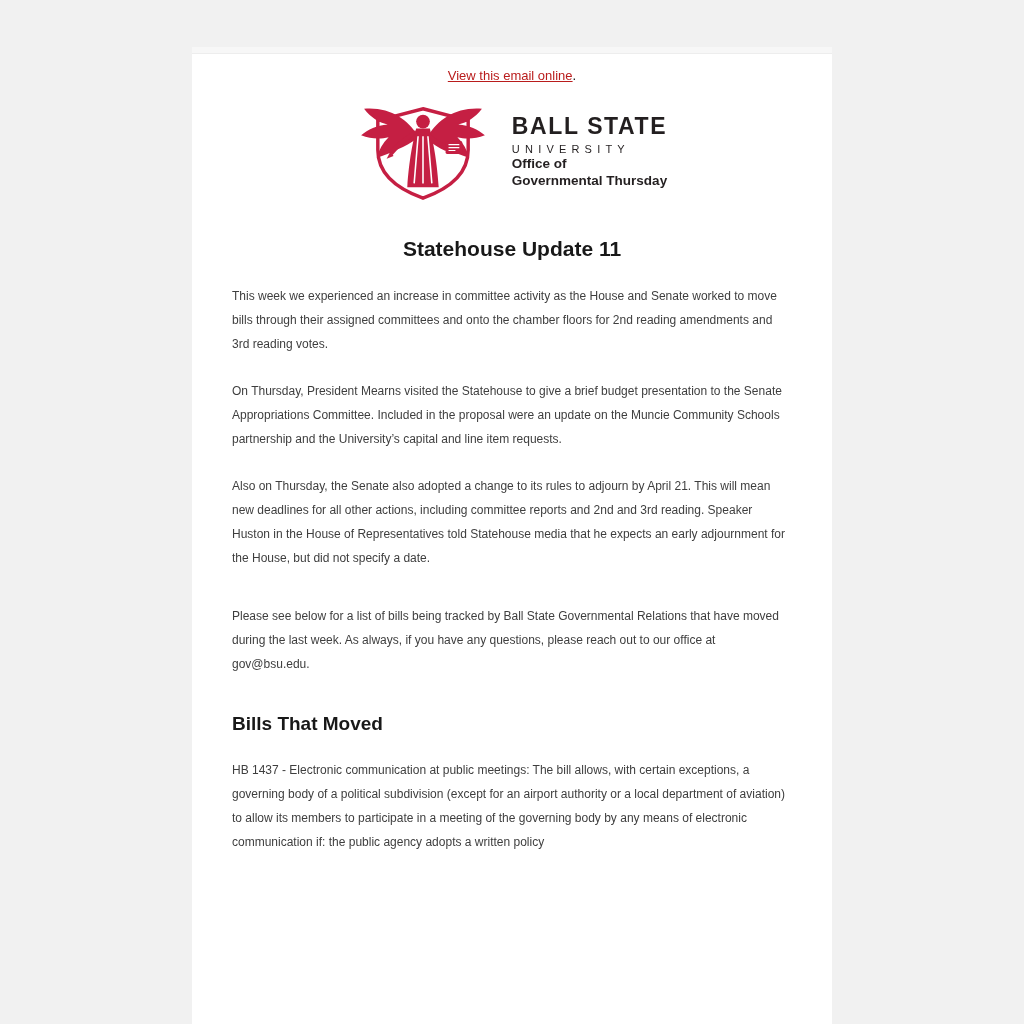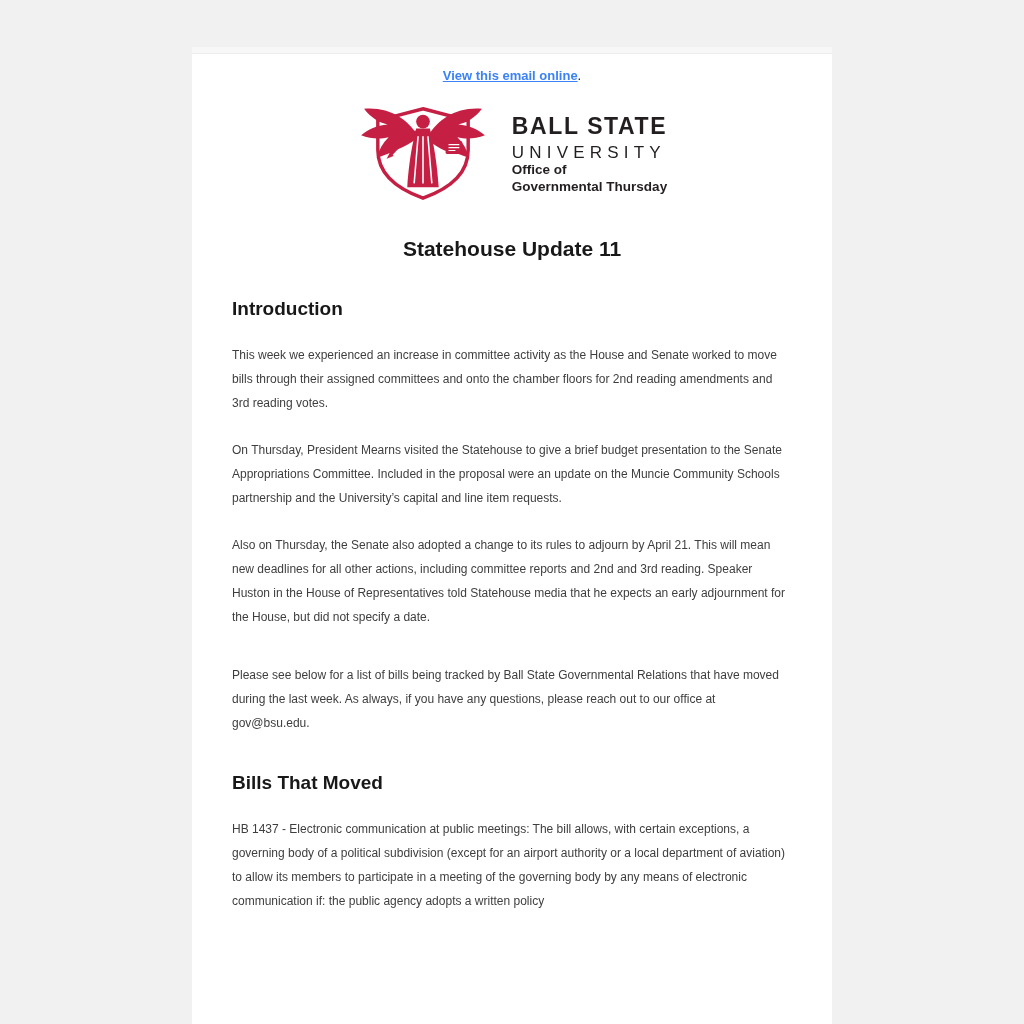--- a/index.html
+++ b/index.html
@@ -26,37 +26,37 @@
     background: #f7f7f7;
     border-bottom: 1px solid #ededed;
   }
 
   .preheader {
     text-align: center;
     padding-top: 14px;
     font-size: 13px;
     color: #111111;
   }
-  .view-link { color: #3b82f6; text-decoration: underline; cursor: pointer; font-weight: bold; }
+  .view-link { color: #b91c1c; text-decoration: underline; cursor: pointer; }
 
   .logo {
     display: flex;
     justify-content: center;
     align-items: flex-start;
     gap: 23px;
     margin-top: 12px;
     height: 112px;
   }
   .emblem svg { width: 132px; height: 110px; display: block; }
   .wordmark { padding-top: 20px; color: #231f20; }
   .brand1 {
     font-size: 23px; font-weight: 800; letter-spacing: 1.6px; line-height: 1.0;
   }
   .brand2 {
-    font-size: 17px; font-weight: 500; letter-spacing: 5.2px; line-height: 1.0;
+    font-size: 11px; font-weight: 500; letter-spacing: 5.2px; line-height: 1.0;
     margin-top: 6px;
   }
   .office {
     font-size: 13.5px; font-weight: 700; line-height: 17px;
   }
 
   .title {
     text-align: center;
     font-size: 21px;
     font-weight: 700;
@@ -123,21 +123,20 @@
         <div class="brand2">UNIVERSITY</div>
         <div class="office">
           <div>Office of</div>
           <div>Governmental Thursday</div>
         </div>
       </div>
     </div>
 
     <h1 class="title">Statehouse Update 11</h1>
 
-    <h2 class="section-heading">Introduction</h2>
     <p class="body-para">This week we experienced an increase in committee activity as the House and Senate worked to move bills through their assigned committees and onto the chamber floors for 2nd reading amendments and 3rd reading votes.</p>
     <p class="body-para">On Thursday, President Mearns visited the Statehouse to give a brief budget presentation to the Senate Appropriations Committee. Included in the proposal were an update on the Muncie Community Schools partnership and the University’s capital and line item requests.</p>
     <p class="body-para">Also on Thursday, the Senate also adopted a change to its rules to adjourn by April 21. This will mean new deadlines for all other actions, including committee reports and 2nd and 3rd reading. Speaker Huston in the House of Representatives told Statehouse media that he expects an early adjournment for the House, but did not specify a date.</p>
     <p class="body-para extra-gap">Please see below for a list of bills being tracked by Ball State Governmental Relations that have moved during the last week. As always, if you have any questions, please reach out to our office at gov@bsu.edu.</p>
 
     <h2 class="section-heading">Bills That Moved</h2>
     <p class="body-para">HB 1437 - Electronic communication at public meetings: The bill allows, with certain exceptions, a governing body of a political subdivision (except for an airport authority or a local department of aviation) to allow its members to participate in a meeting of the governing body by any means of electronic communication if: the public agency adopts a written policy</p>
   </div>
 </div>
 

